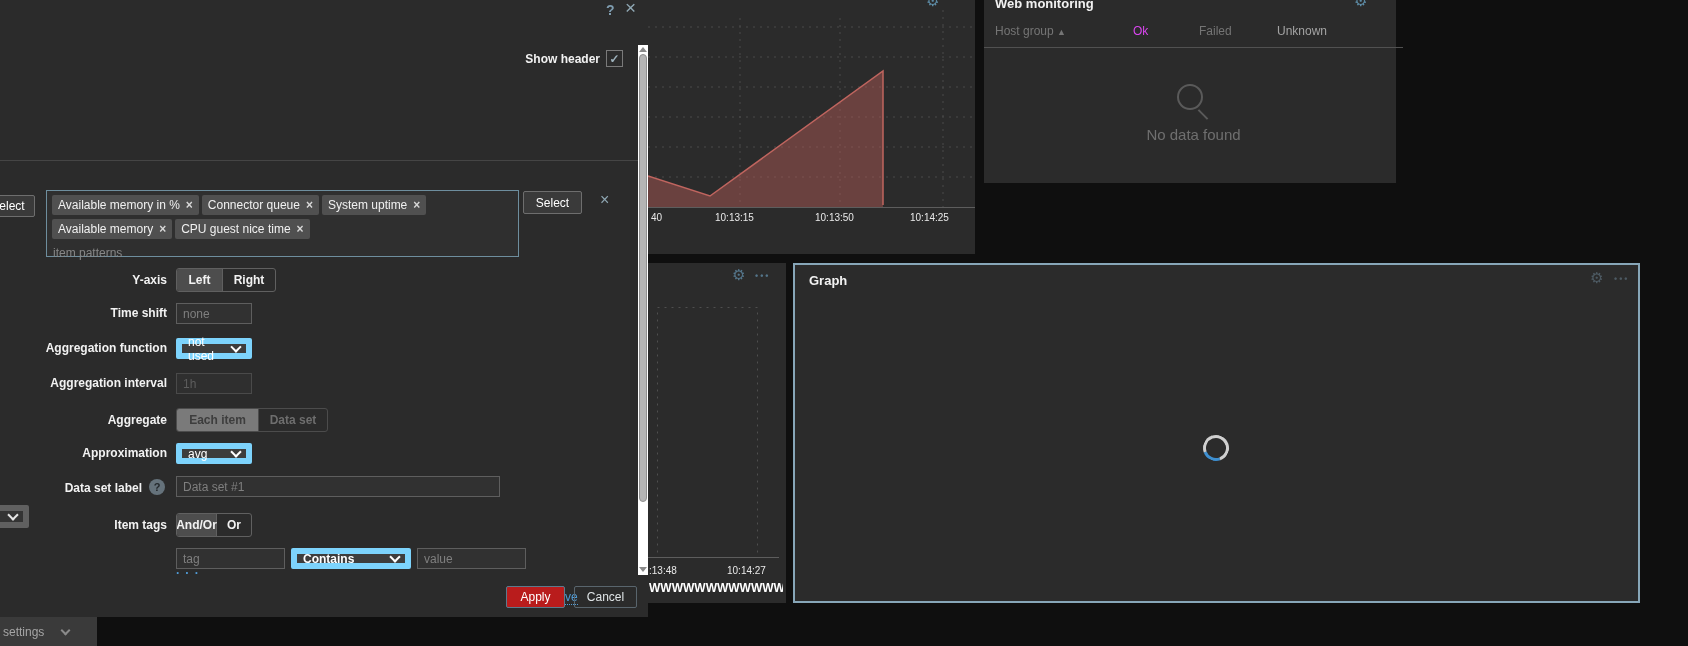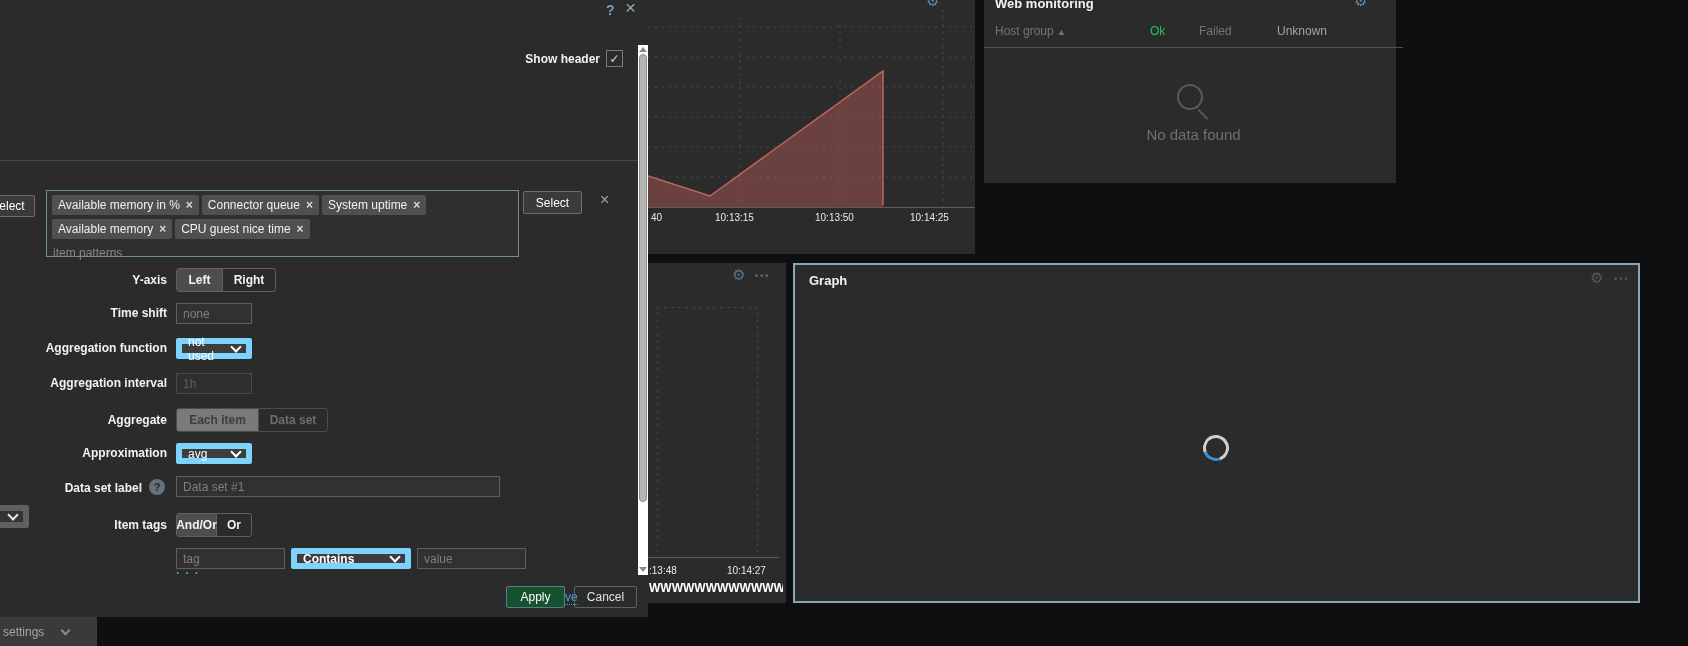--- a/index.html
+++ b/index.html
@@ -71,21 +71,21 @@
     <span class="ticklbl abs" style="left:262px;top:212px;">10:14:25</span>
   </div>
 
   <div class="widget" style="left:984px;top:0;width:412px;height:183px;">
     <div class="wtitle abs" style="left:11px;top:-4px;">Web monitoring</div>
     <span class="gear abs" style="left:370px;top:-7px;color:#5d8ca6;">⚙</span>
     <div class="abs" style="left:11px;top:24px;color:#757575;">
       <span>Host group</span>
       <span style="font-size:9px;">▲</span>
     </div>
-    <div class="abs" style="left:166px;top:24px;color:#22c55e;">Ok</div>
+    <div class="abs" style="left:149px;top:24px;color:#d946ef;">Ok</div>
     <div class="abs" style="left:215px;top:24px;color:#757575;">Failed</div>
     <div class="abs" style="left:293px;top:24px;color:#a3a3a3;">Unknown</div>
     <div class="abs" style="left:0;top:47px;width:419px;height:1px;background:#515151;"></div>
     <div class="mag-circle" style="left:193px;top:84px;"></div>
     <div class="mag-handle" style="left:218px;top:108px;"></div>
     <div class="abs" style="left:0;top:126px;width:419px;text-align:center;color:#6f6f6f;font-size:15px;">No data found</div>
   </div>
 
   <div class="widget" style="left:648px;top:263px;width:138px;height:340px;">
     <span class="gear abs" style="left:84px;top:4px;color:#54758a;">⚙</span>
@@ -208,21 +208,21 @@
     <input class="inp" style="left: 176px; top: 548px; width: 109px;" placeholder="tag">
     <div class="sel" style="left:291px;top:548px;width:120px;">
       <span style="font-weight:bold;">Contains</span>
       <span class="chev"></span>
     </div>
     <input class="inp" style="left: 417px; top: 548px; width: 109px;" placeholder="value">
     <a class="link abs" href="#" style="left:533px;top:551px;">Remove</a>
 
     <div class="abs" style="left:176px;top:566px;color:#4f9bd6;font-weight:bold;font-size:12px;letter-spacing:1px;">· · ·</div>
 
-    <div class="btn" style="left:506px;top:586px;width:59px;height:22px;background:#14532d;border:1px solid #5d7a8c;">
+    <div class="btn" style="left:506px;top:586px;width:59px;height:22px;background:#b91c1c;border:1px solid #5d7a8c;">
       <span>Apply</span>
     </div>
     <div class="btn" style="left:574px;top:586px;width:63px;height:22px;background:transparent;border:1px solid #59656d;color:#dfe4e6;">
       <span>Cancel</span>
     </div>
 
     <div id="sb-track">
       <div class="tri-up" style="margin:2px auto 0;"></div>
     </div>
     <div id="sb-thumb"></div>

